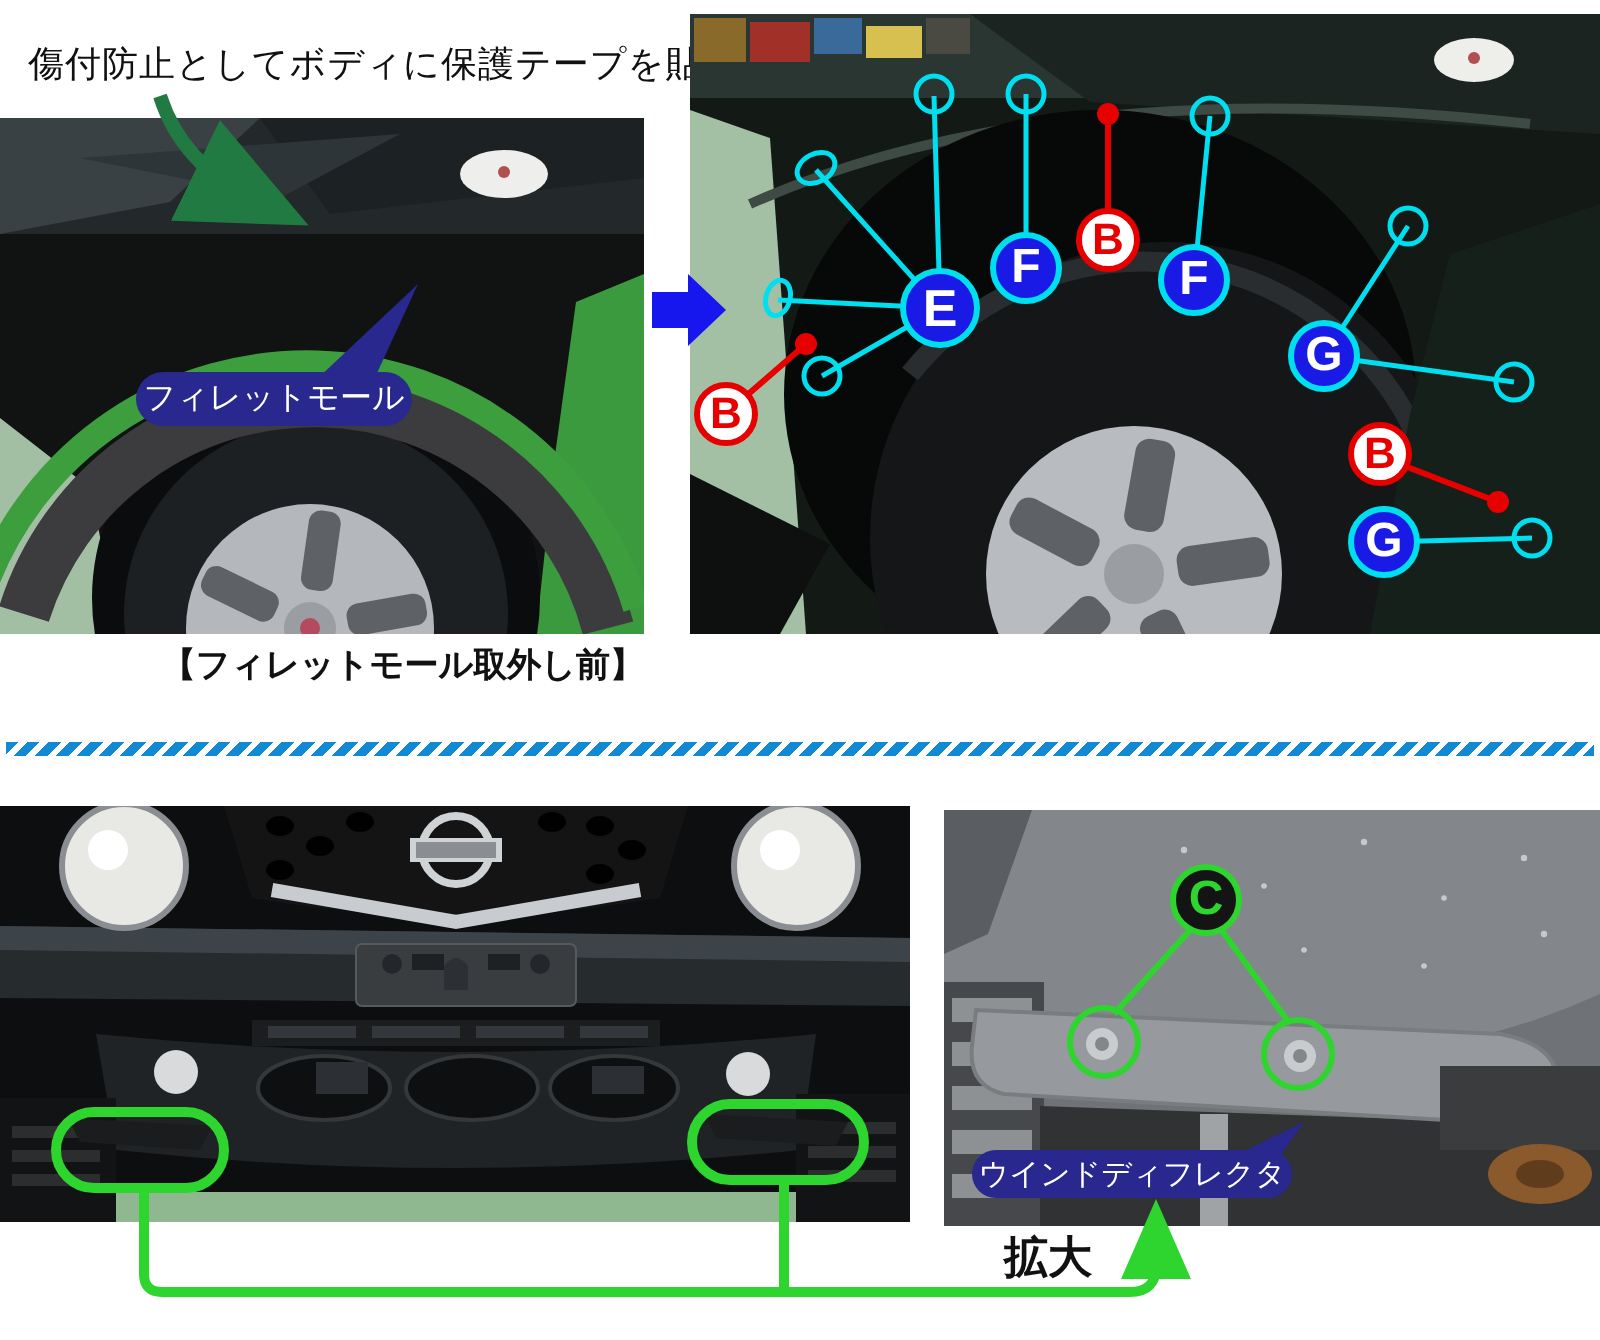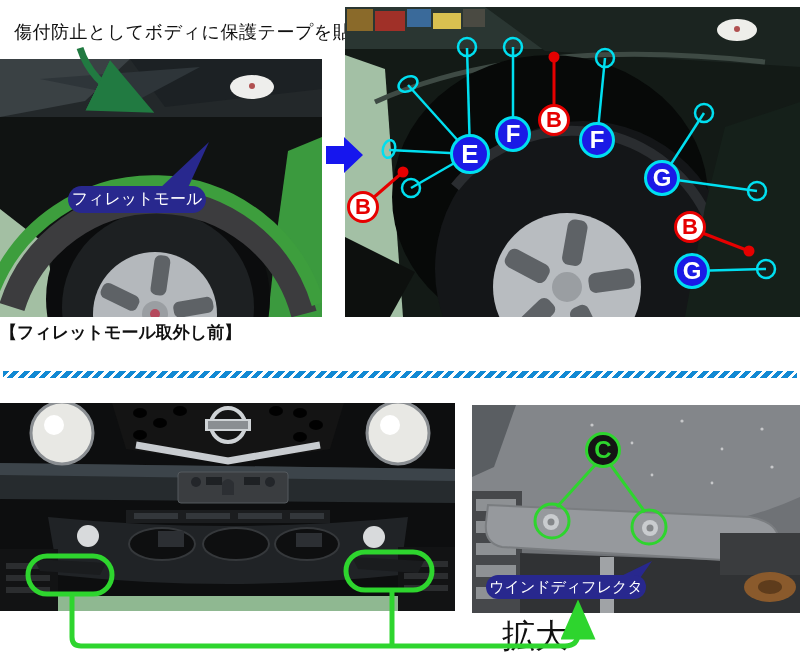--- a/index.html
+++ b/index.html
@@ -2,24 +2,24 @@
 <html><head>
 <meta charset="utf-8">
 <style>
   html,body{margin:0;padding:0;background:#fff;}
   .canvas{position:relative;width:800px;height:670px;background:#fff;overflow:hidden;
           font-family:"Liberation Sans","DejaVu Sans",sans-serif;}
   .photo{position:absolute;overflow:hidden;}
   .photo svg{display:block;}
   .txt{position:absolute;color:#111;}
   .instruction{left:14px;top:20px;font-size:18px;font-weight:500;letter-spacing:.5px;}
-  .caption{top:321px;font-size:17px;font-weight:bold;text-align:left;}
+  .caption{top:321px;font-size:17px;font-weight:bold;text-align:right;}
   .cap-before{left:0;width:322px;}
   .cap-after{left:345px;width:455px;}
-  .magnify{left:502px;top:614px;font-size:33px;font-weight:normal;text-align:right;}
+  .magnify{left:502px;top:614px;font-size:22px;font-weight:bold;text-align:right;}
   .navy-badge{position:absolute;background:#28288e;color:#fff;border-radius:14px;
               display:flex;align-items:center;justify-content:center;z-index:25;}
   .badge-fillet{left:68px;top:186px;width:138px;height:27px;font-size:16px;}
   .badge-wind{left:486px;top:575px;width:160px;height:24px;font-size:15px;border-radius:12px;}
   .divider{position:absolute;left:3px;top:371px;width:794px;height:7px;
            background:repeating-linear-gradient(135deg,#1289d3 0 4.5px,#ffffff 4.5px 7.5px);}
   .marker{position:absolute;box-sizing:border-box;border-radius:50%;display:flex;
           align-items:center;justify-content:center;font-weight:bold;z-index:30;line-height:1;}
   .m-blue{background:#1a1ae6;border:3px solid #00dff0;color:#fff;}
   .m-red{background:#ffffff;border:3px solid #e60000;color:#e60000;}

